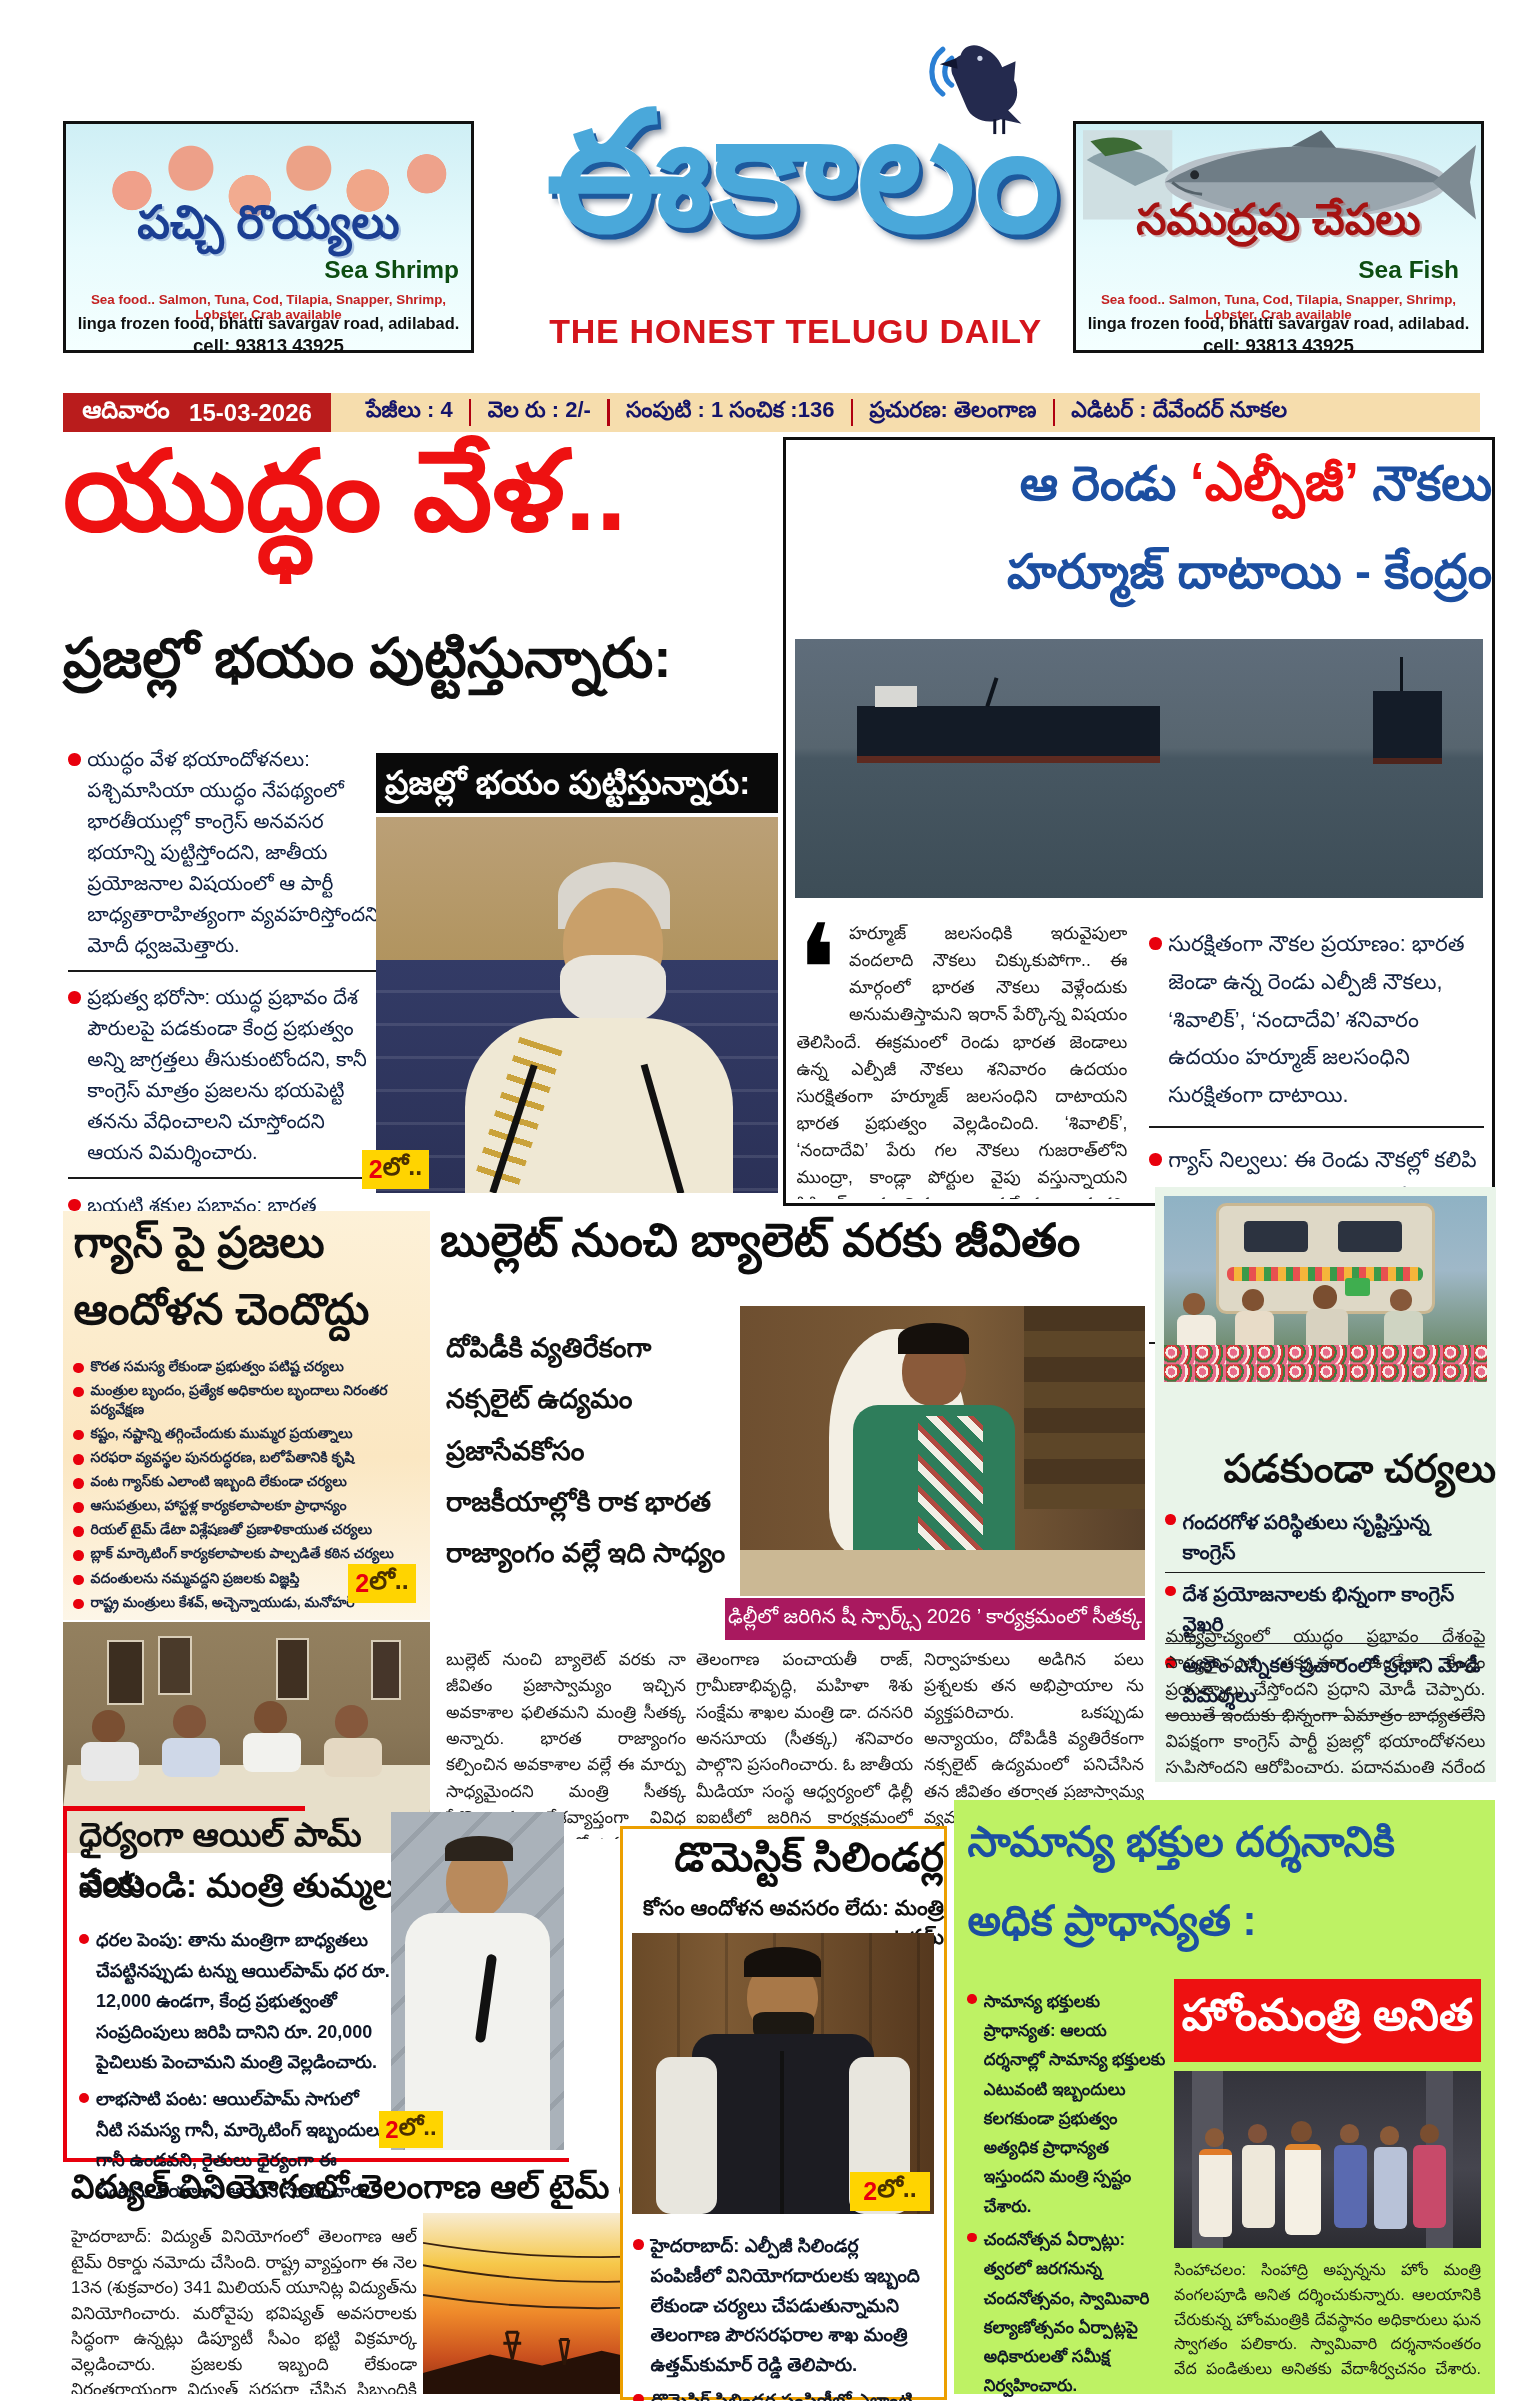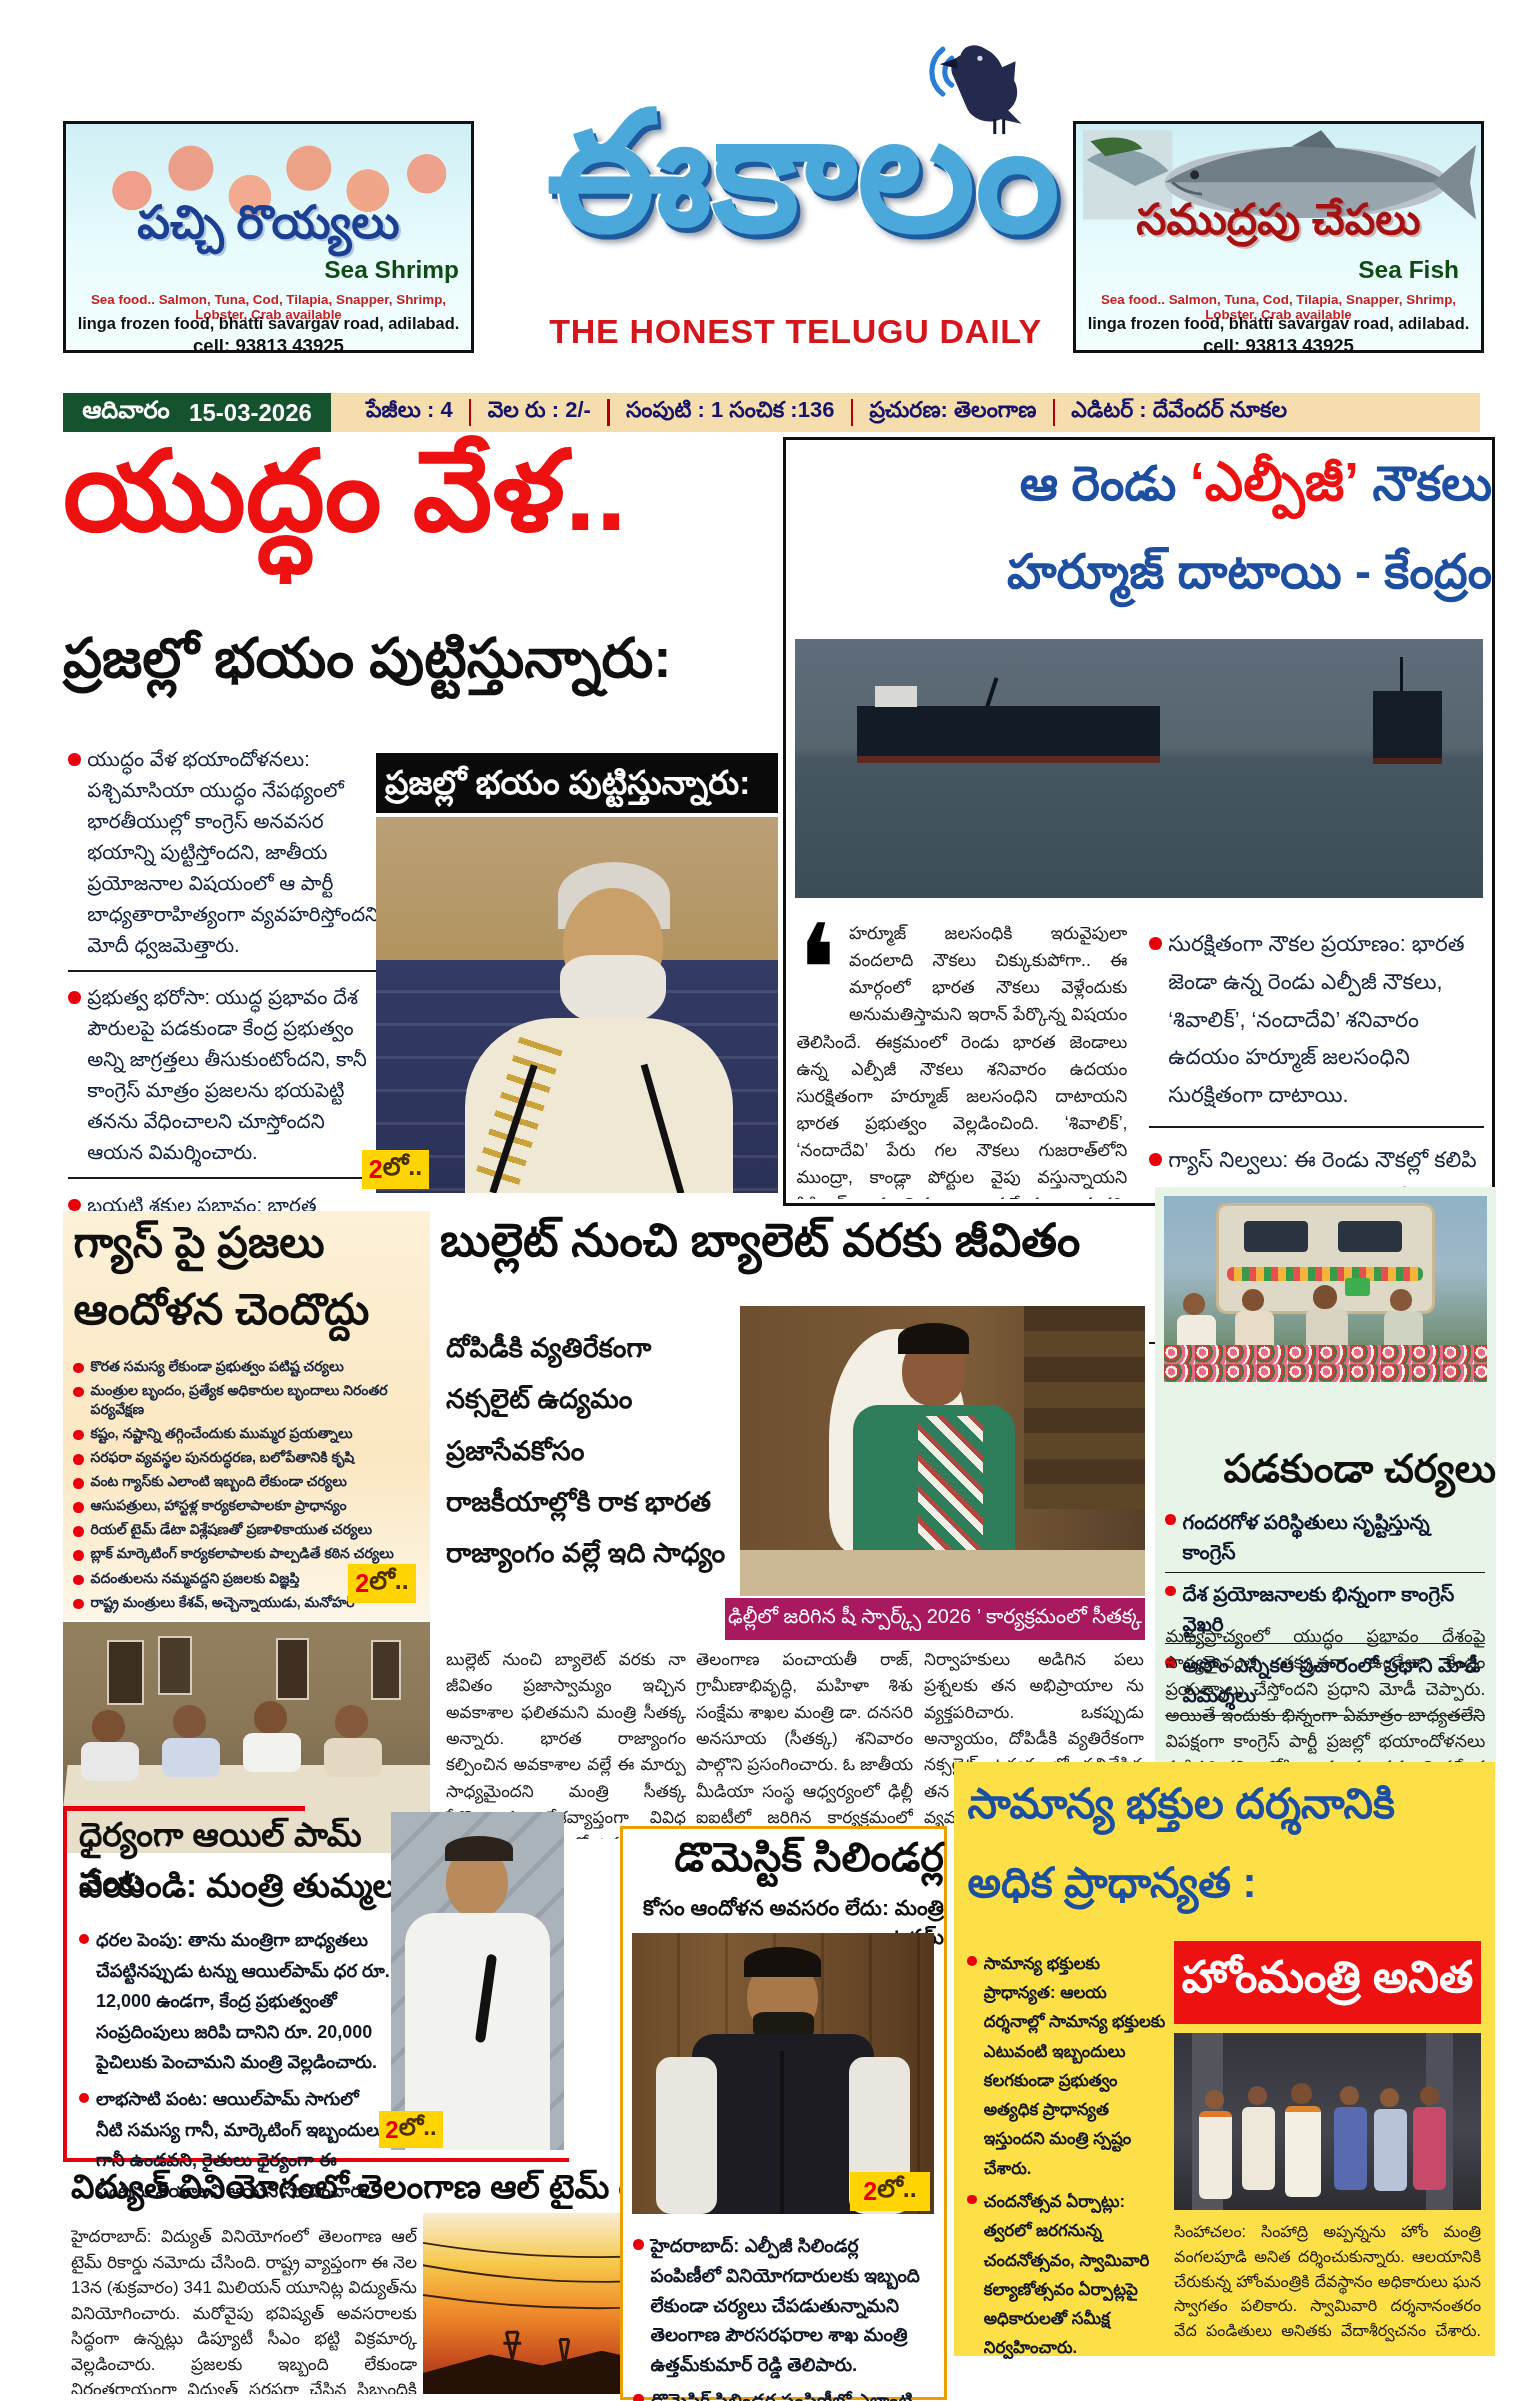--- a/index.html
+++ b/index.html
@@ -12,21 +12,21 @@
   
   .ad{background:linear-gradient(180deg,#cfeff5 0%,#e8fbfd 55%,#f4ffff 100%);border:3px solid #111;box-sizing:border-box;}
   .ad .t1{position:absolute;left:0;width:100%;text-align:center;font-weight:bold;}
   .ad .tag{position:absolute;font-weight:bold;color:#0d4d12;}
   .ad .red{position:absolute;left:0;width:100%;text-align:center;color:#c42222;font-weight:bold;}
   .ad .adr{position:absolute;left:0;width:100%;text-align:center;color:#101010;font-weight:bold;}
   
   .logo-text{color:#4aa8da;font-weight:bold;text-shadow:-2.2px -2.2px 0 #fff,3.7px 4.5px 0 #1d5a9e,7.4px 8.2px 6px rgba(10,30,60,.45);}
   
   .dateline{background:#f6ddad;display:flex;align-items:center;}
-  .dl-red{background:#14532d;color:#fff;font-weight:bold;height:100%;display:flex;align-items:center;justify-content:center;gap:19.3px;}
+  .dl-red{background:#b91c1c;color:#fff;font-weight:bold;height:100%;display:flex;align-items:center;justify-content:center;gap:19.3px;}
   .dl-item{color:#14146a;font-weight:bold;white-space:nowrap;}
   .dl-sep{width:2.2px;height:70%;background:#b00010;margin:0 16.4px;flex:none;}
   
   .bitem{display:flex;align-items:flex-start;}
   .bdot{flex:none;width:12.6px;height:12.6px;border-radius:50%;background:#e8000d;margin:9px 6.7px 0 0;}
   .u>.bitem{border-bottom:2.2px solid #1a1a1a;}
   
   .badge{background:#ffd400;display:flex;align-items:center;justify-content:center;font-weight:bold;z-index:5;}
   .badge .n{color:#e8000d;}
   .badge .s{color:#4a3000;}
@@ -381,21 +381,21 @@
           <span class="bdot" style="width:10.4px;height:10.4px;margin-top:8.2px;"></span>
           <span>డొమెస్టిక్ సిలిండర్ల పంపిణీలో ఎలాంటి ఇబ్బందీ లేదన్నారు.</span>
         </div>
     </div>
   </div>
   <div class="abs badge" style="left:850px;top:2172px;width:80px;height:39px;font-size:25px;">
     <span class="n">2</span>
       <span class="s">లో..</span>
   </div>
 
-  <div class="abs" style="left:954px;top:1762px;width:541px;height:594px;background:#fde047;">
+  <div class="abs" style="left:954px;top:1800px;width:541px;height:594px;background:#bef264;">
     <div class="abs b" style="left:13.4px;top:18px;width:513px;font-size:42px;color:#1c4fa1;">సామాన్య భక్తుల దర్శనానికి</div>
     <div class="abs b" style="left:13.4px;top:97px;width:513px;font-size:42px;color:#1c4fa1;">అధిక ప్రాధాన్యత :</div>
     <div class="abs" style="left:13.4px;top:187px;width:199px;font-size:16.7px;line-height:1.75;color:#101828;font-weight:bold;">
       <div class="bitem" style="margin-bottom:4.5px;">
           <span class="bdot" style="width:9.7px;height:9.7px;margin-top:7.4px;"></span>
           <span>సామాన్య భక్తులకు ప్రాధాన్యత: ఆలయ దర్శనాల్లో సామాన్య భక్తులకు ఎటువంటి ఇబ్బందులు కలగకుండా ప్రభుత్వం అత్యధిక ప్రాధాన్యత ఇస్తుందని మంత్రి స్పష్టం చేశారు.</span>
         </div>
       <div class="bitem" style="margin-bottom:4.5px;">
           <span class="bdot" style="width:9.7px;height:9.7px;margin-top:7.4px;"></span>
           <span>చందనోత్సవ ఏర్పాట్లు: త్వరలో జరగనున్న చందనోత్సవం, స్వామివారి కల్యాణోత్సవం ఏర్పాట్లపై అధికారులతో సమీక్ష నిర్వహించారు.</span>

